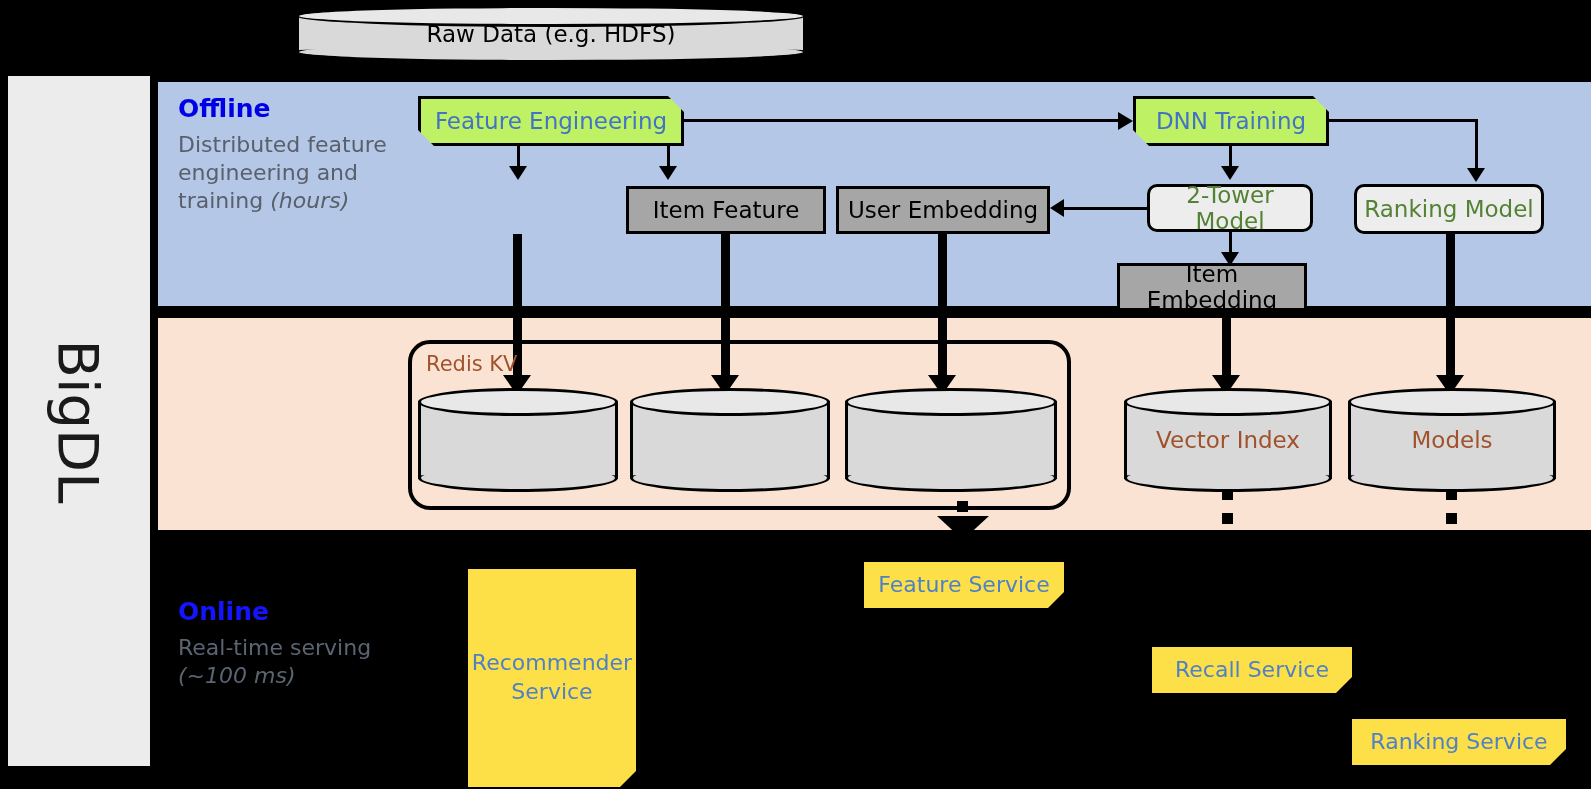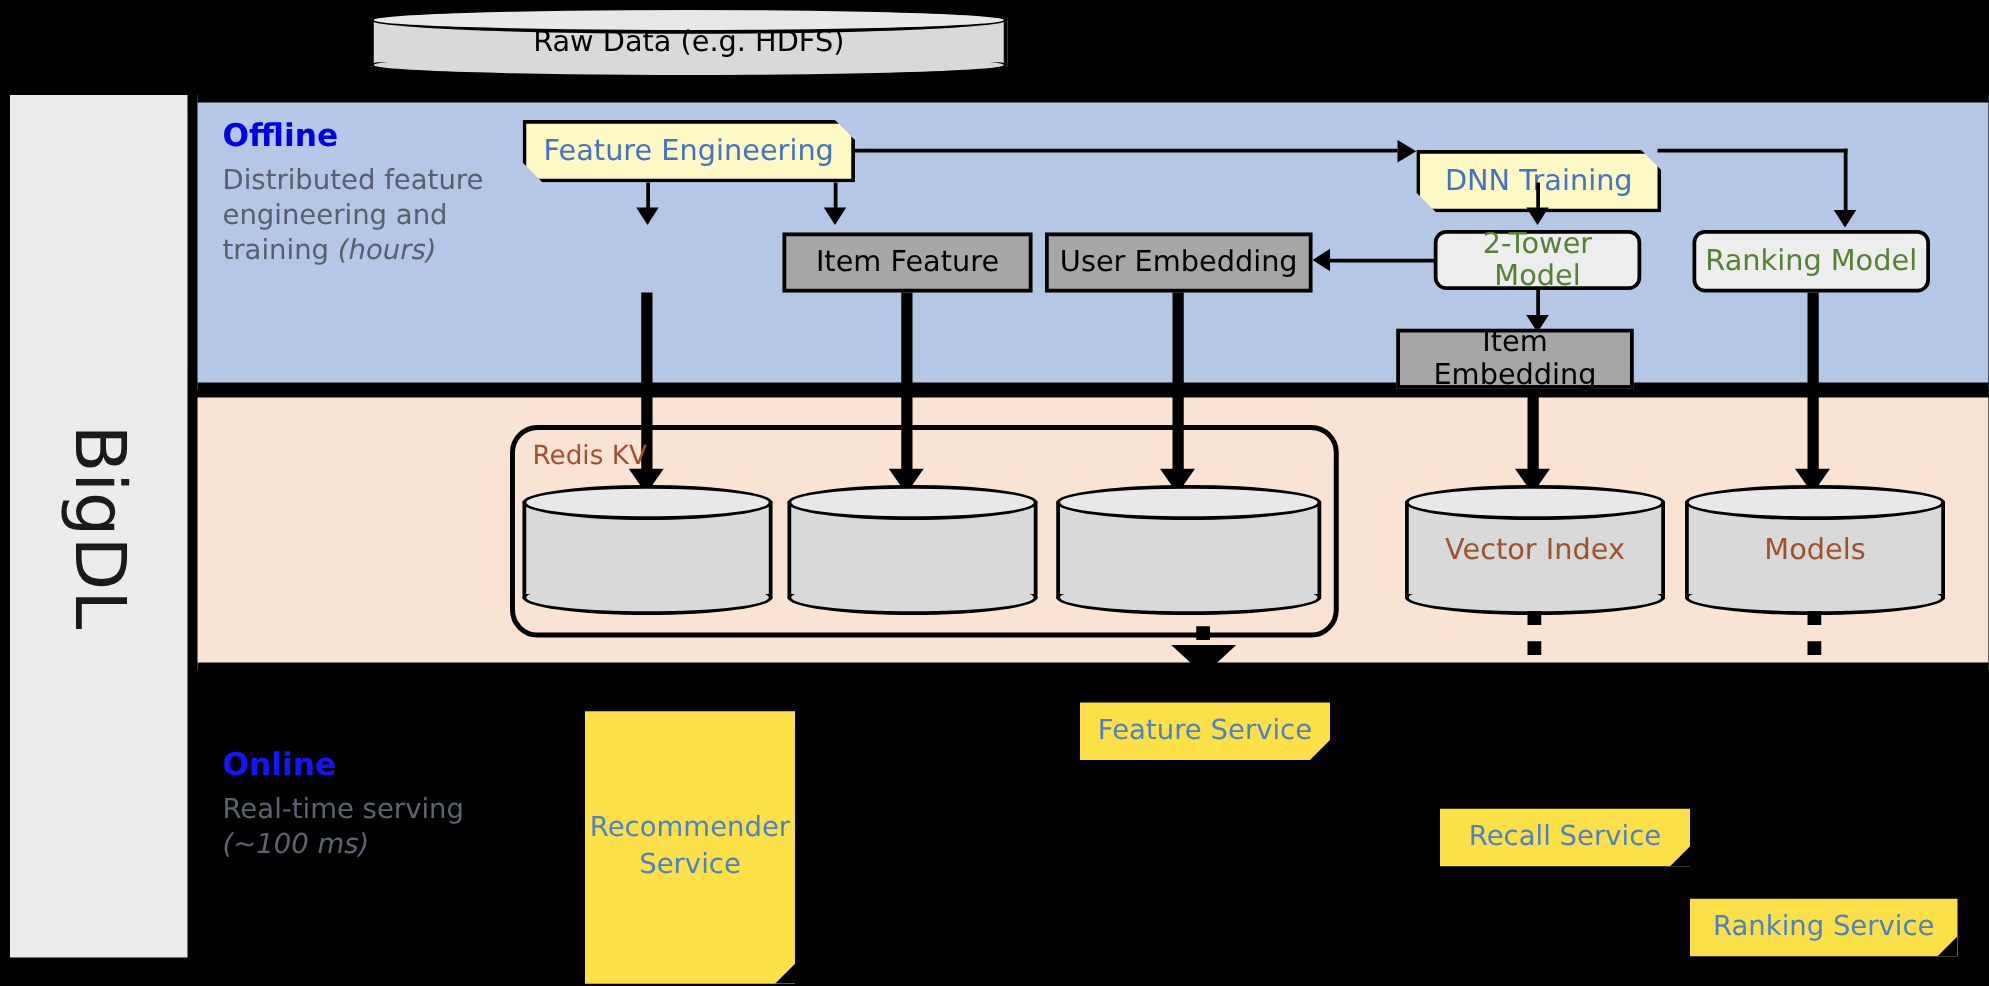--- a/index.html
+++ b/index.html
@@ -99,21 +99,21 @@
   .model-box {
     background: #ededed;
     border: 3px solid #000;
     border-radius: 10px;
     color: #548235;
     font-size: 23px;
   }
 
   
   .proc-box {
-    background: #fef9c3;
+    background: #bef264;
     border: 3px solid #000;
     color: #4472c4;
     font-size: 23px;
     clip-path: polygon(0 0, calc(100% - 16px) 0, 100% 16px, 100% 100%, 16px 100%, 0 calc(100% - 16px));
   }
 
   
   .sheet {
     background: #fde047;
     color: #4f81c7;
@@ -267,21 +267,21 @@
     <div class="cyl-text">Raw Data (e.g. HDFS)</div>
   </div>
 
   <div class="line thin-v" style="left:549px; top:62px; height:18px;"></div>
   <div class="arrow-down-thick" style="left:537px; top:62px;"></div>
 
   <div class="node proc-box" id="feature-engineering" style="left:418px; top:96px; width:266px; height:50px;">
     <span>Feature Engineering</span>
   </div>
 
-  <div class="node proc-box" id="dnn-training" style="left:1133px; top:96px; width:196px; height:50px;margin-top:24px;">
+  <div class="node proc-box" id="dnn-training" style="left:1133px; top:96px; width:196px; height:50px;">
     <span>DNN Training</span>
   </div>
 
   <div class="line thin-h" style="left:684px; top:119px; width:434px;"></div>
   <div style="position:absolute; left:1118px; top:112px; width:0; height:0; border-top:9px solid transparent; border-bottom:9px solid transparent; border-left:15px solid #000;"></div>
 
   <div class="line thin-v" style="left:517px; top:146px; height:26px;"></div>
   <div class="arrow-down-thin" style="left:509px; top:166px;"></div>
   <div class="line thin-v" style="left:667px; top:146px; height:26px;"></div>
   <div class="arrow-down-thin" style="left:659px; top:166px;"></div>

